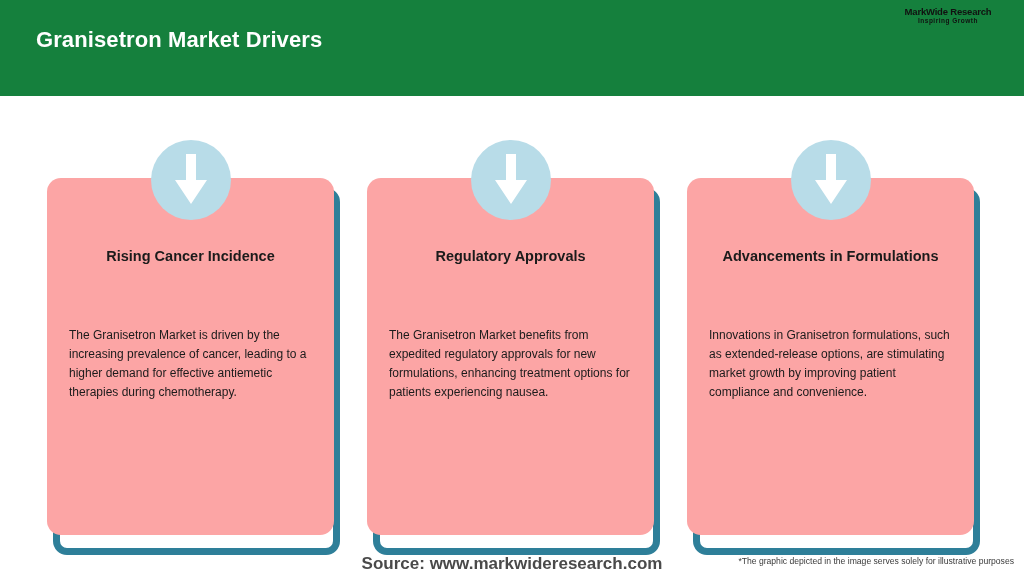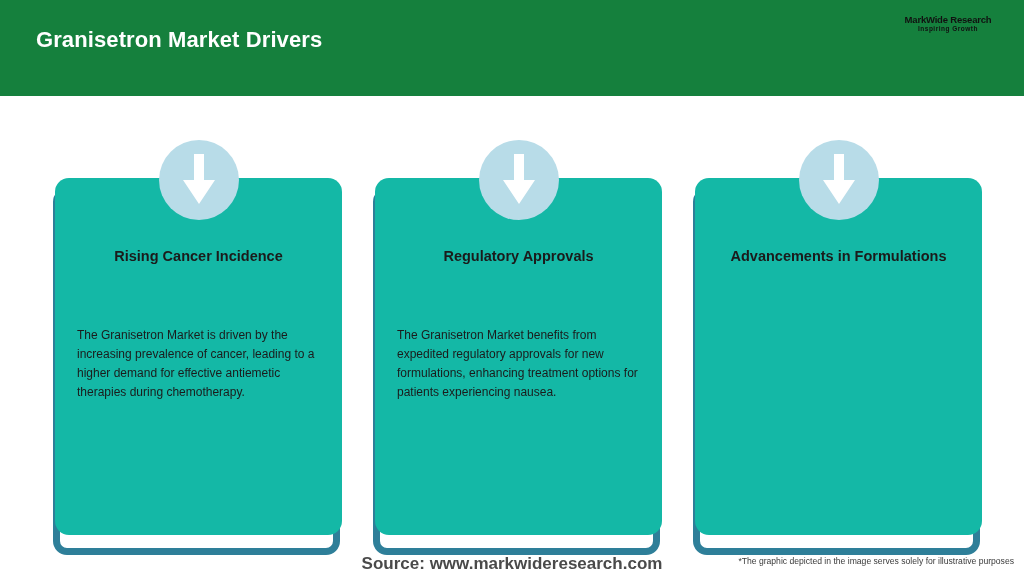--- a/index.html
+++ b/index.html
@@ -50,21 +50,20 @@
     line-height: 30px;
     letter-spacing: -2.5px;
     font-family: "DejaVu Sans", sans-serif;
   }
   #logo-name {
     font-size: 9.5px;
     font-weight: bold;
     color: #111111;
     line-height: 11px;
     letter-spacing: -0.2px;
-    margin-top: 8px;
   }
   #logo-tagline {
     font-size: 6.5px;
     font-weight: bold;
     color: #111111;
     line-height: 8px;
     letter-spacing: 0.5px;
   }
 
   
@@ -77,25 +76,25 @@
     left: 10px;
     top: 10px;
     width: 287px;
     height: 367px;
     border: 7px solid #2e7f99;
     border-radius: 14px;
     box-sizing: border-box;
   }
   .card {
     position: absolute;
-    left: 12px;
+    left: 4px;
     top: 0;
     width: 287px;
     height: 357px;
-    background: #14b8a6;
+    background: #fca5a5;
     border-radius: 14px;
     box-sizing: border-box;
   }
   .card-icon {
     position: absolute;
     left: 50%;
     top: -38px;
     margin-left: -40px;
     width: 80px;
     height: 80px;
@@ -186,17 +185,18 @@
 
 <div class="card-group" style="left:683px;">
   <div class="card-frame"></div>
   <div class="card">
     <div class="card-icon">
       <svg width="34" height="52" viewBox="0 0 34 52" aria-hidden="true">
         <polygon points="12,0 22,0 22,26 33,26 17,50 1,26 12,26" fill="#ffffff"></polygon>
       </svg>
     </div>
     <div class="card-title">Advancements in Formulations</div>
+    <div class="card-body">Innovations in Granisetron formulations, such as extended-release options, are stimulating market growth by improving patient compliance and convenience.</div>
   </div>
 </div>
 
 <div id="source-note">Source: www.markwideresearch.com</div>
 <div id="disclaimer-note">*The graphic depicted in the image serves solely for illustrative purposes</div>
 
 </body></html>

